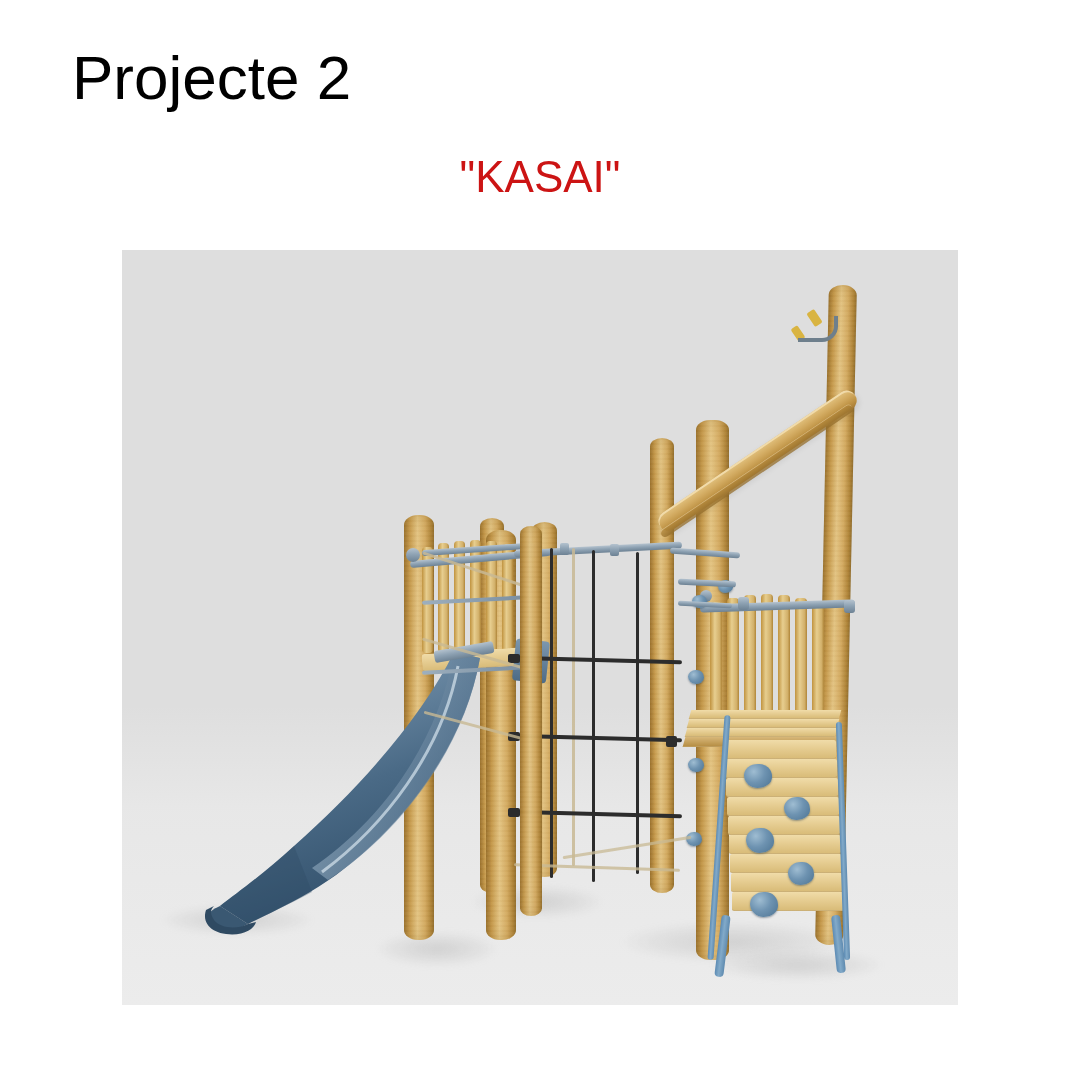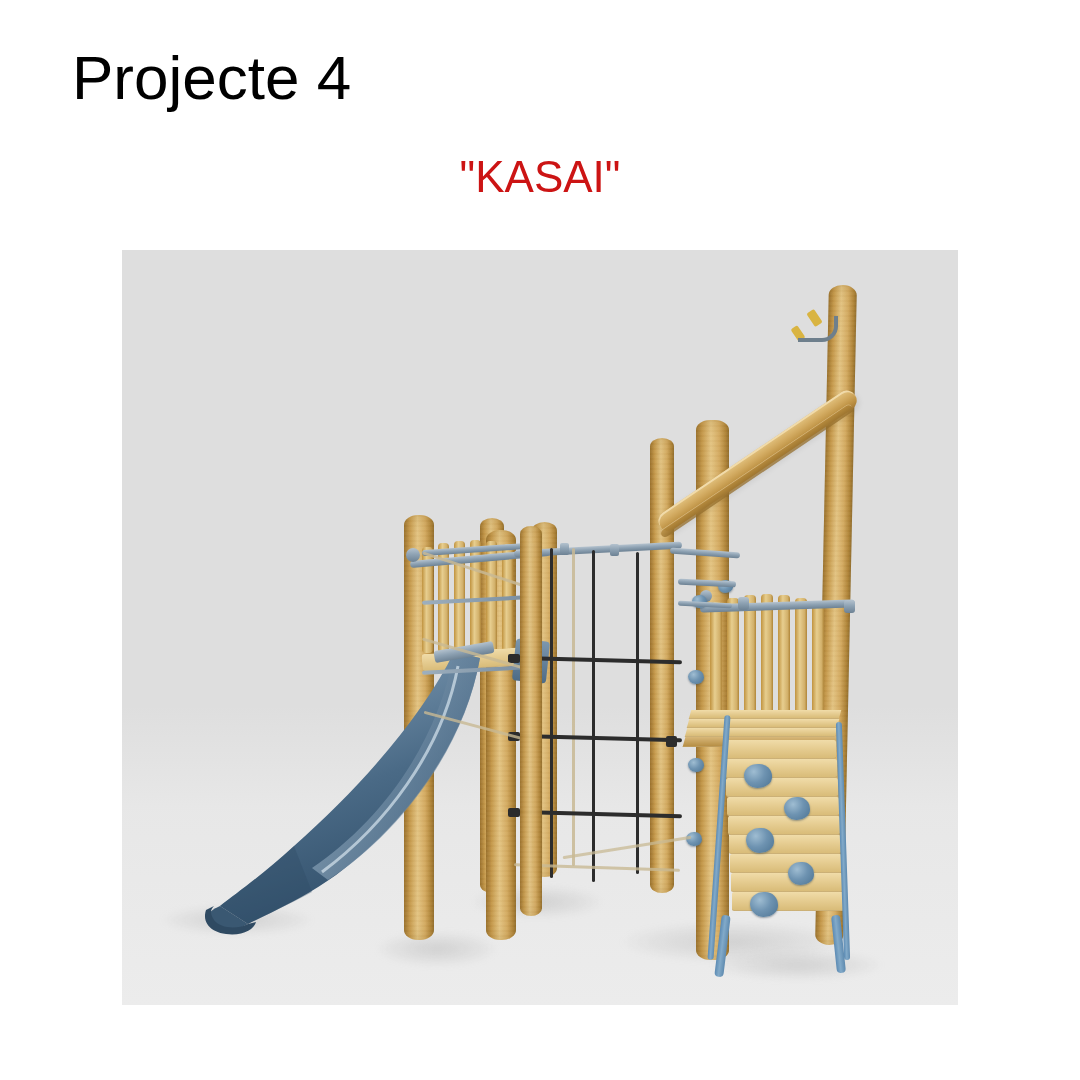--- a/index.html
+++ b/index.html
@@ -148,21 +148,21 @@
   }
   .bracket {
     position: absolute;
     background: #D9B441;
     border-radius: 2px;
   }
 </style>
 </head>
 <body>
 
-<div class="slide-title">Projecte 4</div>
+<div class="slide-title">Projecte 2</div>
 
 <div class="slide-subtitle">"KASAI"</div>
 
 <div class="image-panel">
   <div class="render-stage">
 
     <div class="ground"></div>
 
     <div class="ground-shadow" style="left:255px; top:682px; width:120px; height:34px;"></div>
     <div class="ground-shadow" style="left:350px; top:636px; width:130px; height:32px;"></div>

